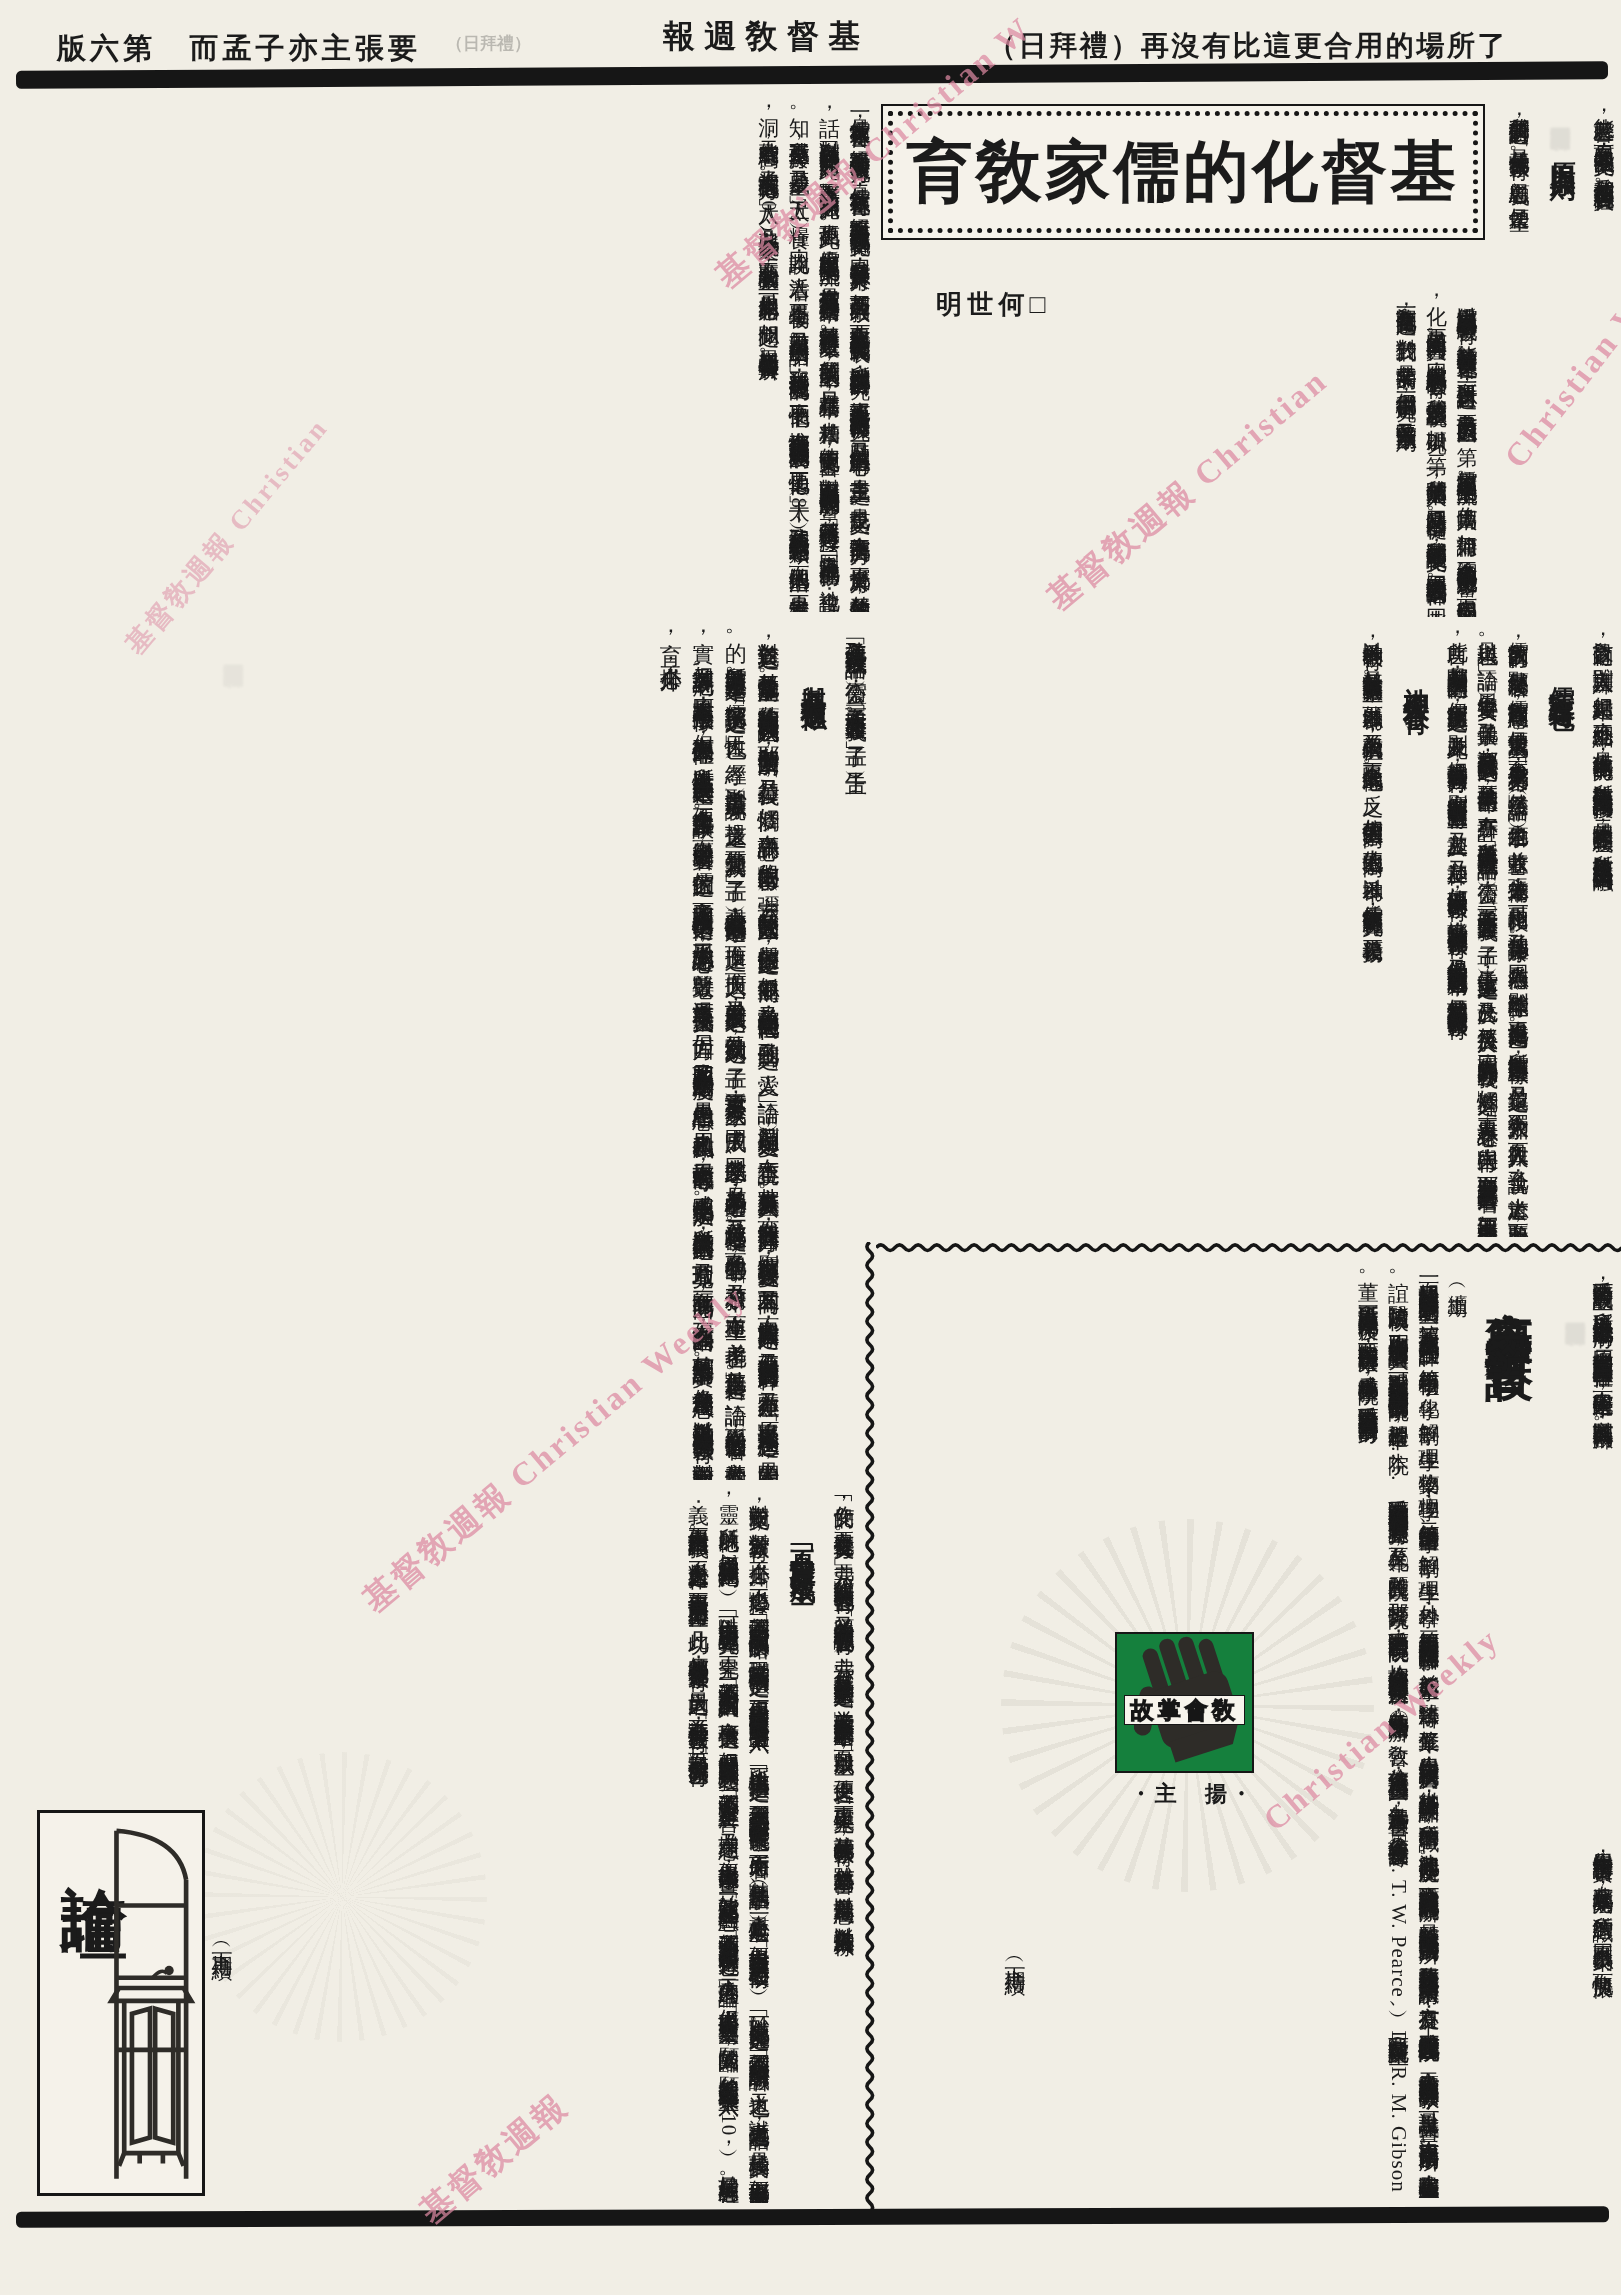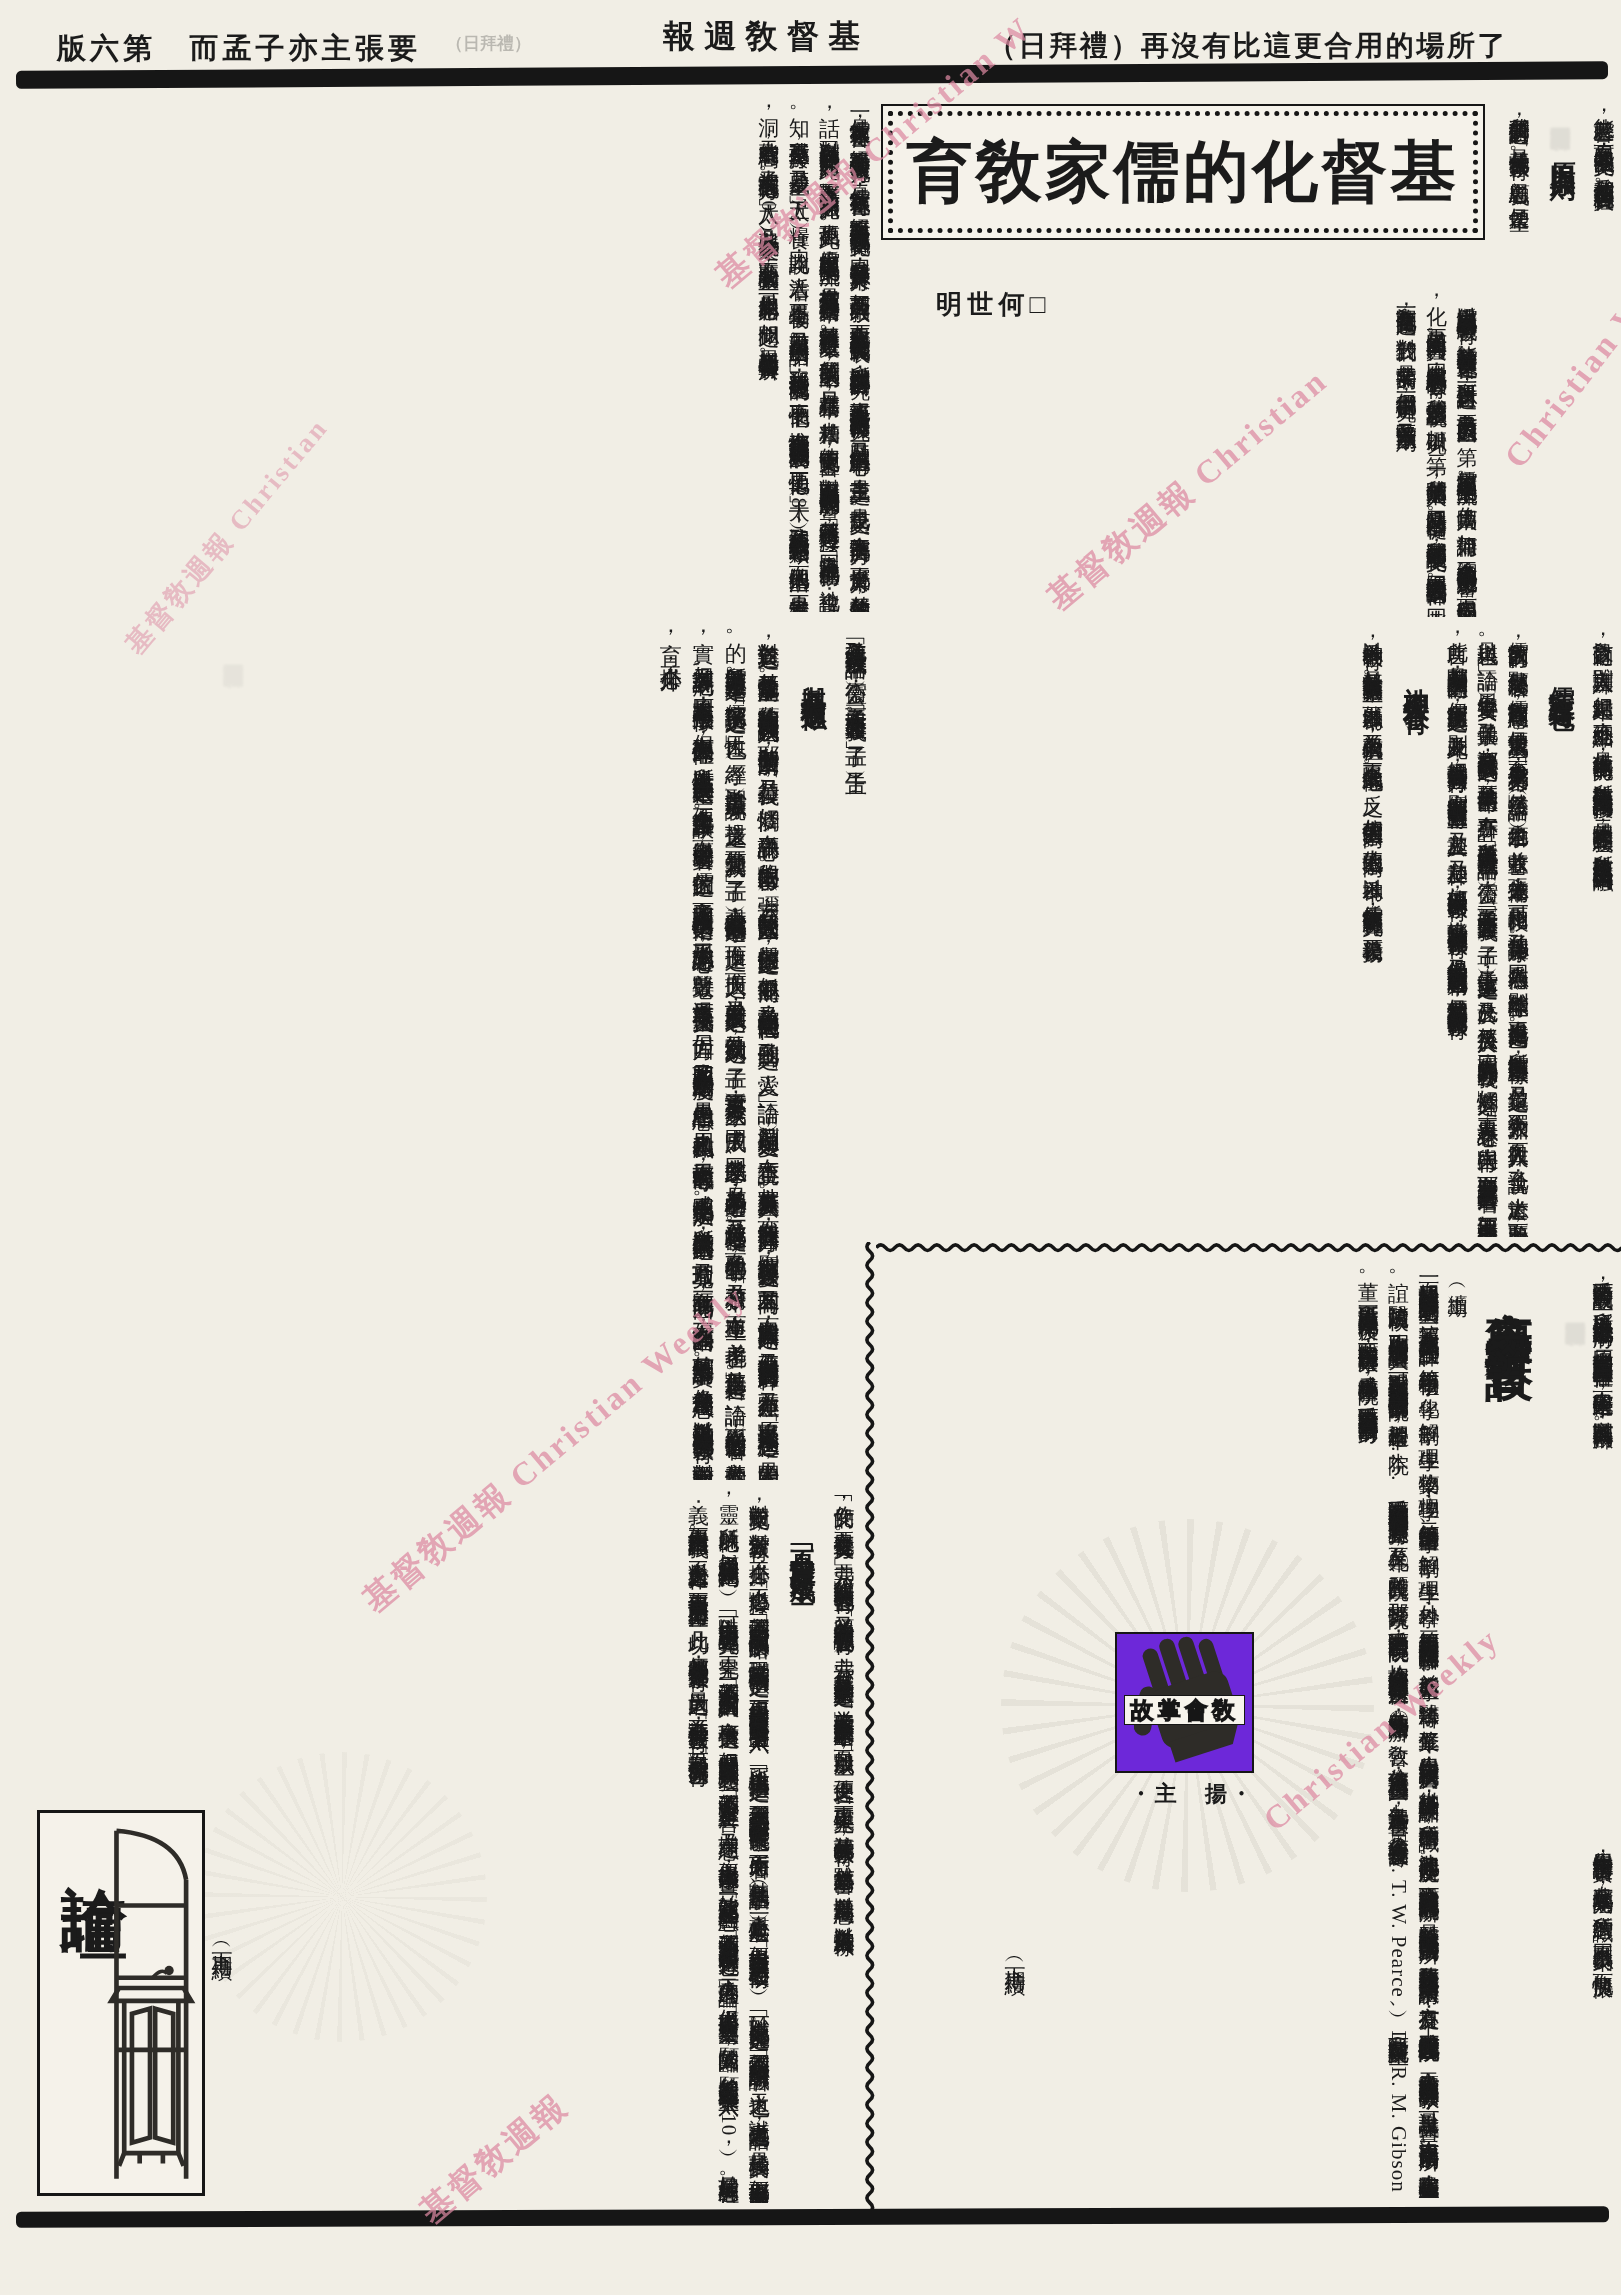--- a/index.html
+++ b/index.html
@@ -17,21 +17,21 @@
                   display:flex;align-items:center;justify-content:center;}
   .bigtitle{font-size:66px;font-weight:700;letter-spacing:3.1px;white-space:nowrap;}
   .masthead{position:absolute;font-weight:700;white-space:nowrap;z-index:2;}
   .wm{position:absolute;color:#dd89a2;opacity:.72;font-weight:700;font-size:33px;white-space:nowrap;
       z-index:3;transform:rotate(-40deg);letter-spacing:3.1px;pointer-events:none;}
   .ghost{position:absolute;color:#6f6f6f;opacity:.13;filter:blur(0.8px);writing-mode:vertical-rl;
          font-size:21px;line-height:1.5;z-index:1;transform:scaleX(-1);overflow:hidden;}
   .rays{position:absolute;border-radius:50%;z-index:1;
         background:repeating-conic-gradient(rgba(90,85,70,.08) 0deg 2deg,transparent 2deg 9deg);}
   .vnote{position:absolute;writing-mode:vertical-rl;font-size:21px;z-index:4;letter-spacing:2.1px;}
-  .logoBox{position:absolute;border:2.6px solid #161616;background:#6d28d9;z-index:4;box-sizing:border-box;}
+  .logoBox{position:absolute;border:2.6px solid #161616;background:#15803d;z-index:4;box-sizing:border-box;}
   .forumBox{position:absolute;border:3.6px solid #161616;background:#f5f2ea;z-index:4;box-sizing:border-box;}
   .forumLabel{position:absolute;writing-mode:vertical-rl;font-size:66px;font-weight:700;letter-spacing:7.3px;}
   svg{display:block;}
 </style>
 </head>
 <body>
 
 <div class="ghost" style="left:1545px;top:111px;width:73px;height:467px;">院書醫西港香者讀各會敎化文國中育敎家儒督基報週敎督基院書醫西港香者讀各會敎化文國中育敎家儒督基</div>
 <div class="ghost" style="left:907px;top:111px;width:544px;height:124px;font-size:41px;opacity:.09;">院書醫西港香者讀各會敎化文國中育敎家儒督基報週敎督基院書醫西港香者讀各會敎化文國中育敎家儒督基</div>
 <div class="ghost" style="left:1560px;top:1306px;width:57px;height:778px;">院書醫西港香者讀各會敎化文國中育敎家儒督基報週敎督基院書醫西港香者讀各會敎化文國中育敎家儒督基</div>

